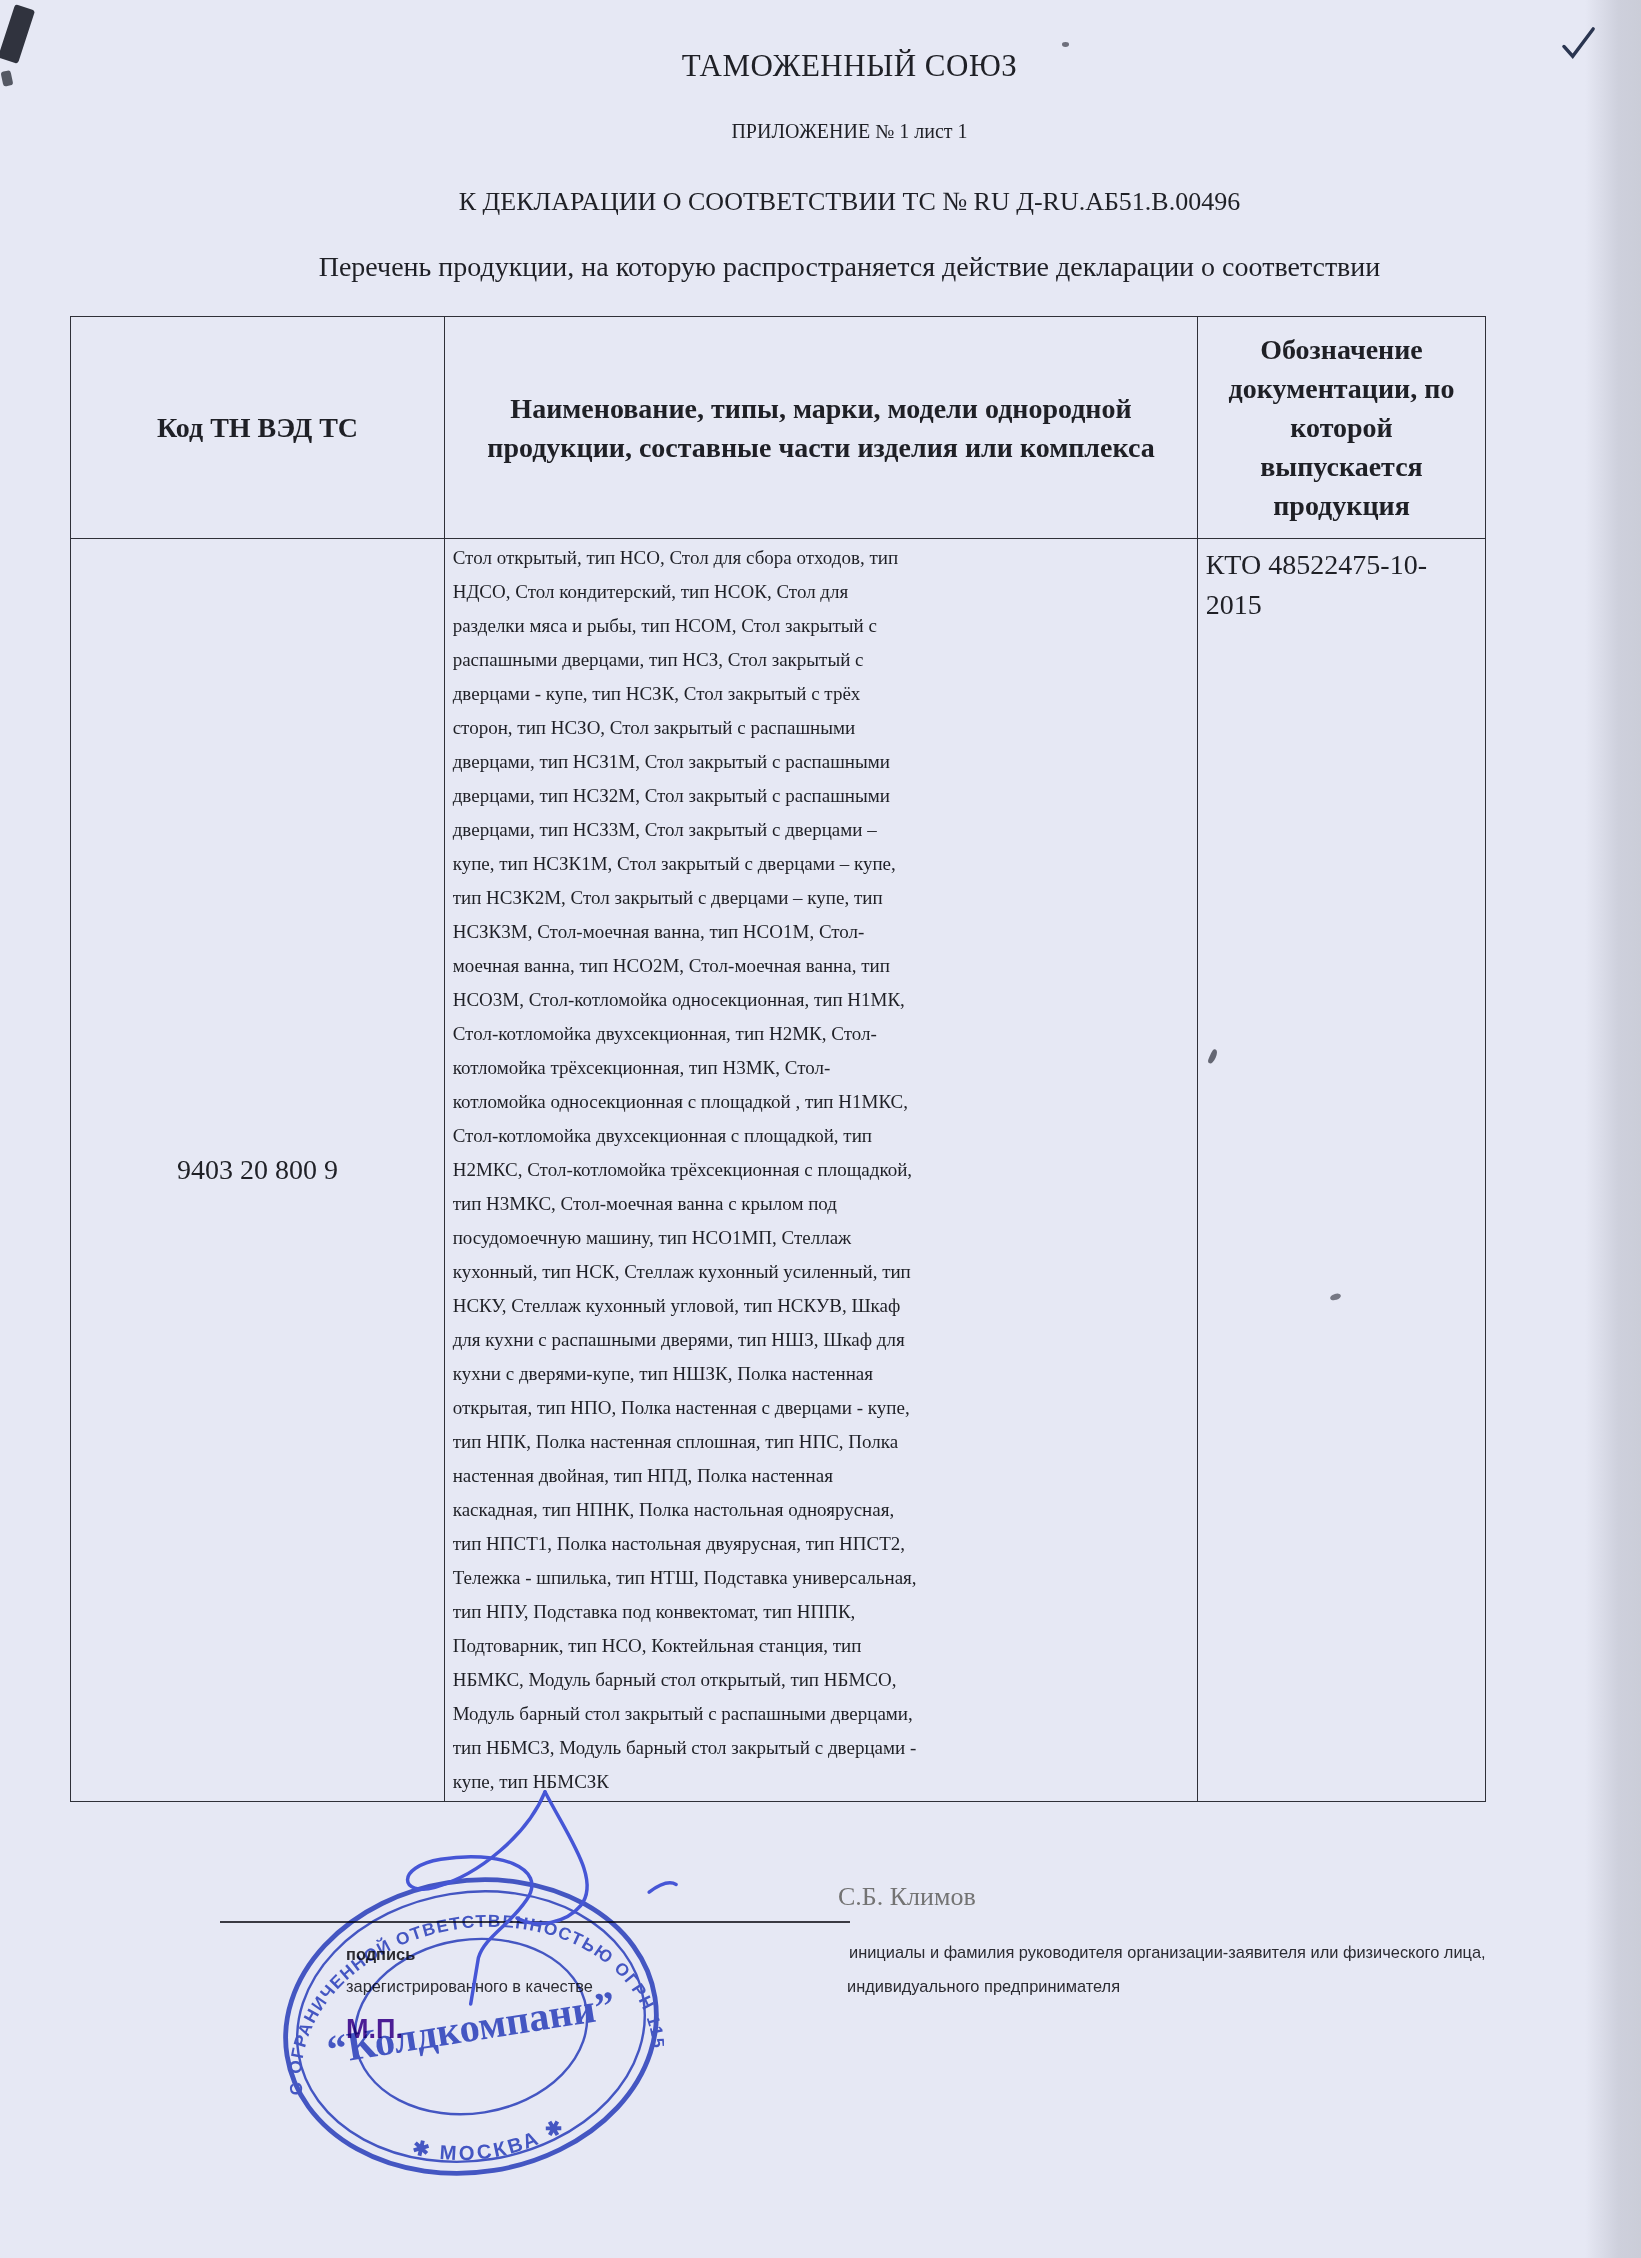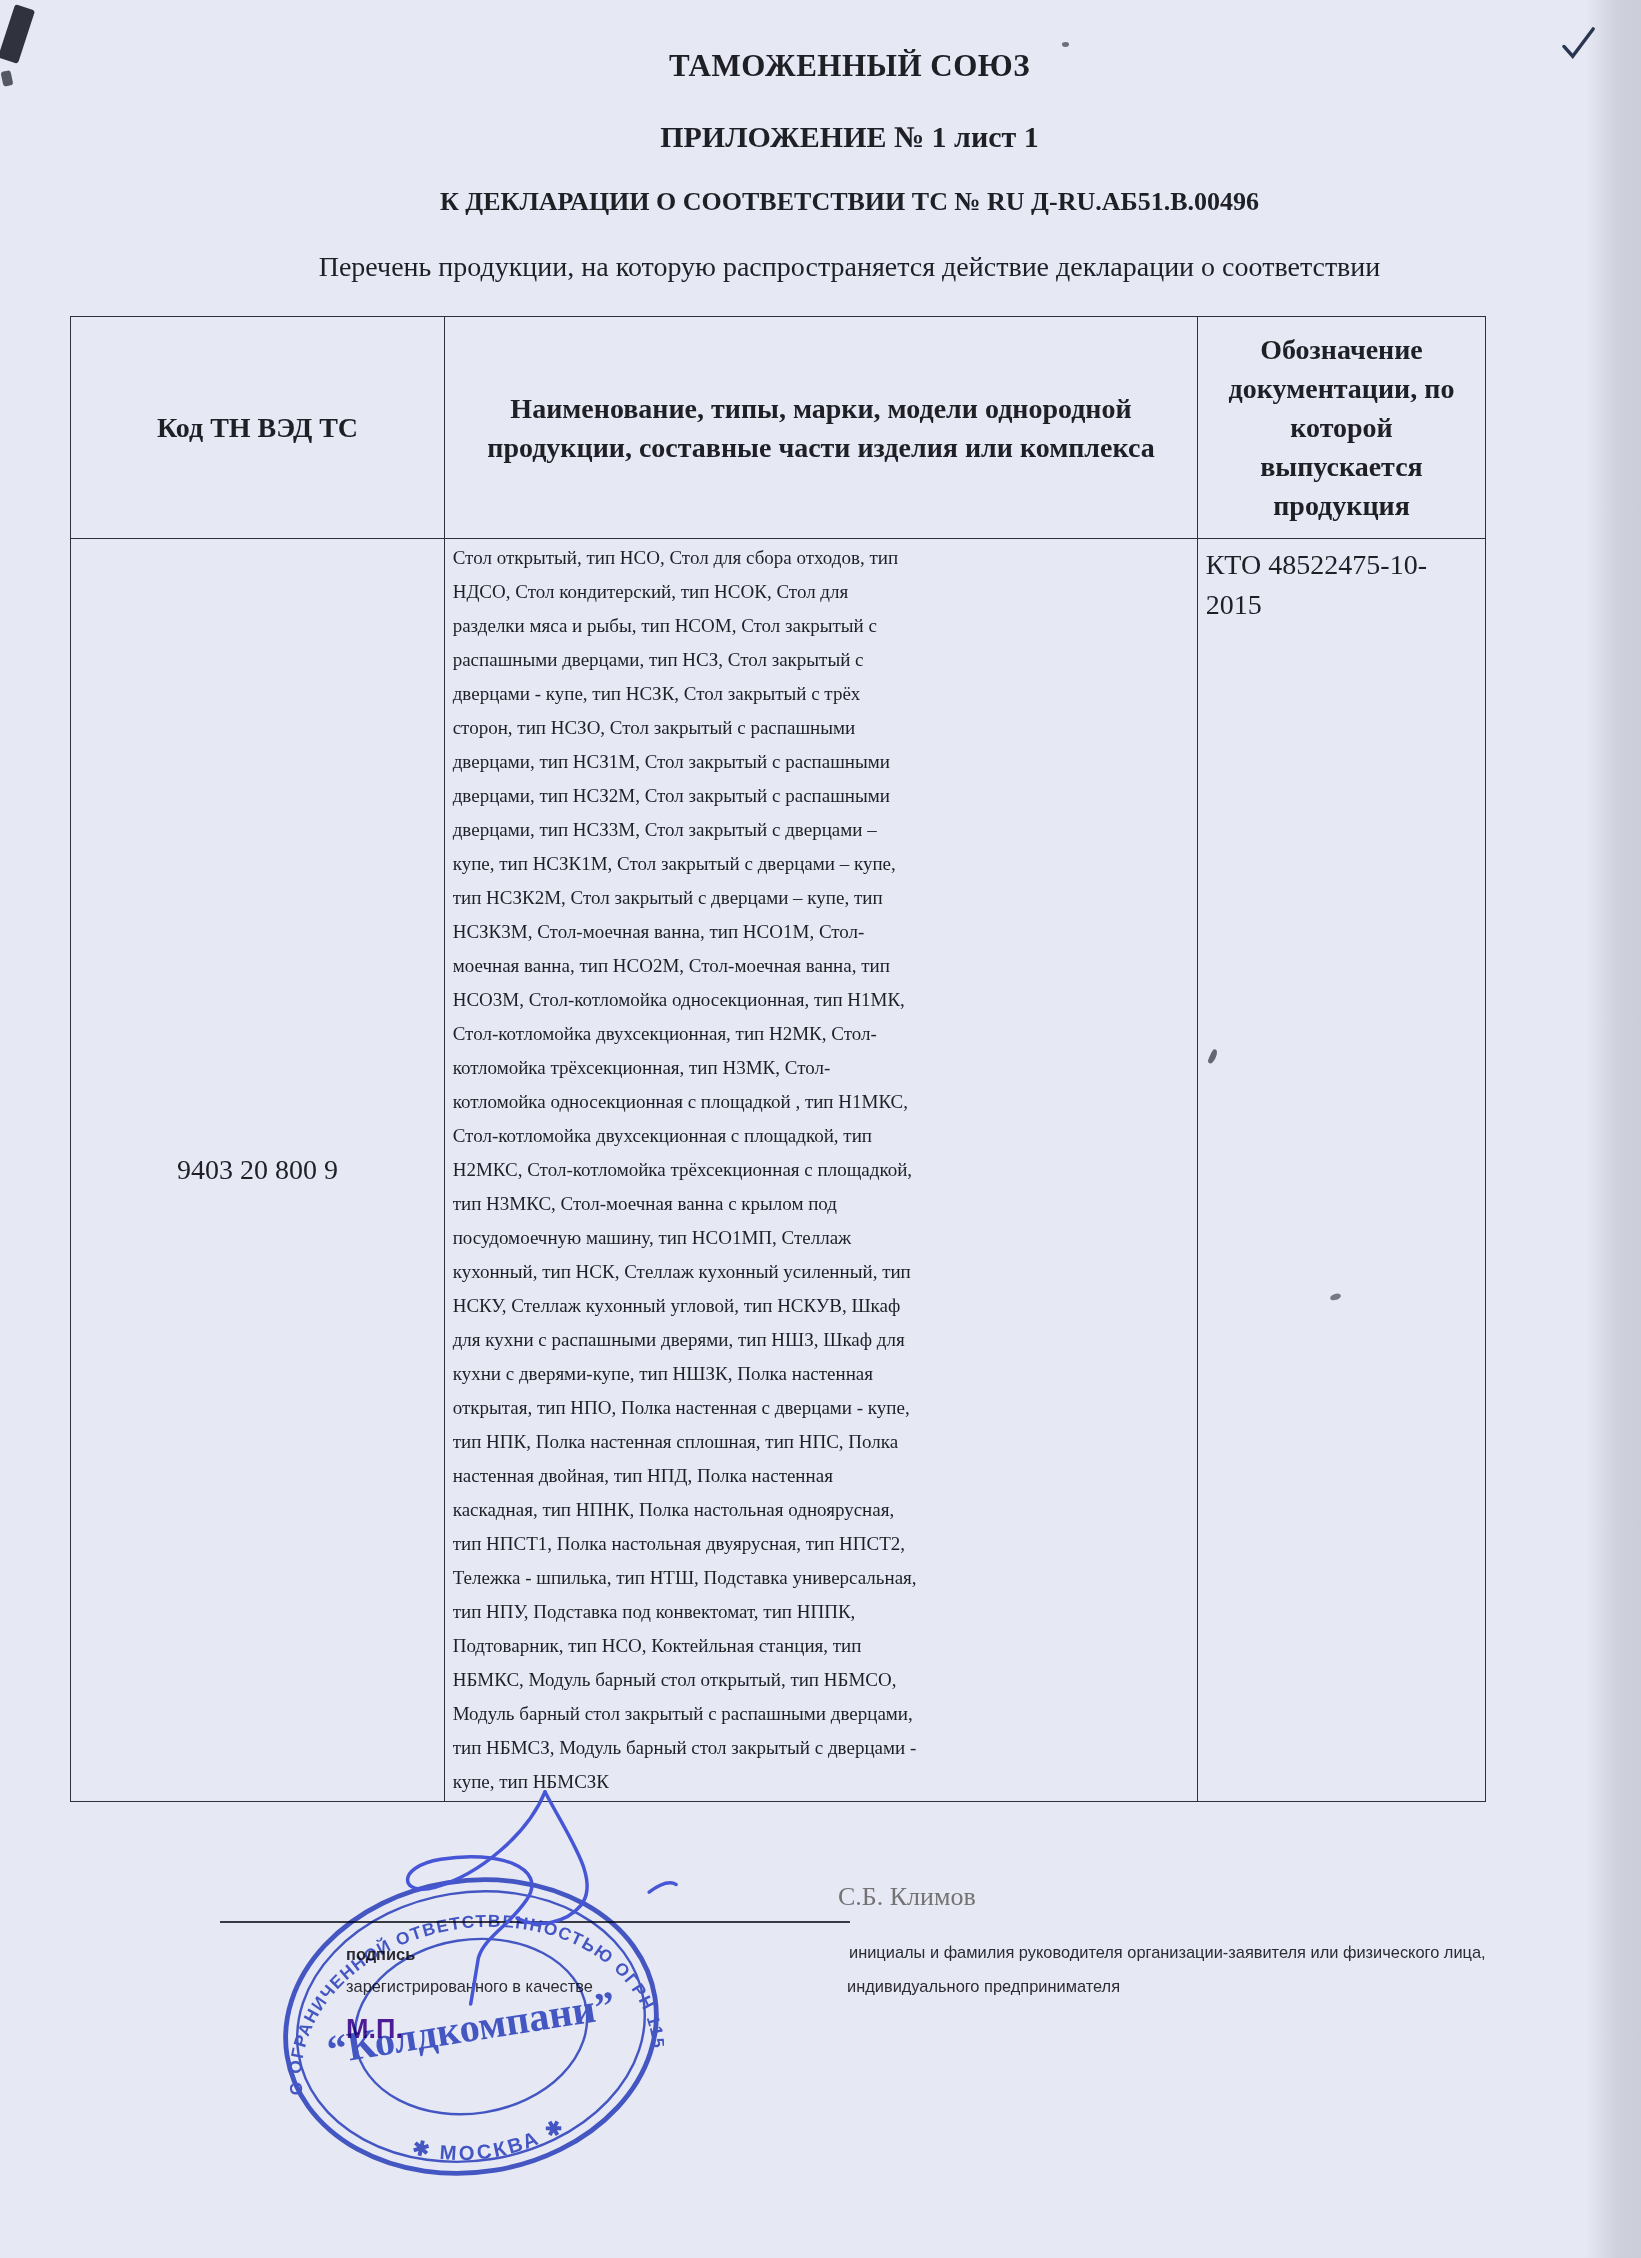--- a/index.html
+++ b/index.html
@@ -4,23 +4,23 @@
 <style>
   html,body{margin:0;padding:0;}
   body{
     width:1641px;height:2258px;
     background:#e6e8f4;
     position:relative;
     overflow:hidden;
     font-family:"Liberation Serif", serif;
     color:#1f2026;
   }
-  .heading{position:absolute;left:58px;width:1583px;text-align:center;font-weight:bold;}
+  .heading{position:absolute;left:58px;width:1583px;text-align:center;font-weight:normal;}
   .title{top:48px;font-size:31px;letter-spacing:0.5px;}
-  .subtitle{top:120px;font-size:30px;text-align:center;}
+  .subtitle{top:120px;font-size:20px;text-align:center;}
   .declaration{top:187px;font-size:26px;}
   .intro{top:251px;font-size:28px;font-weight:normal;}
 
   table.doc-table{
     position:absolute;left:70px;top:316px;
     width:1414px;height:1486px;
     border-collapse:collapse;
     table-layout:fixed;
   }
   .doc-table th,.doc-table td{

